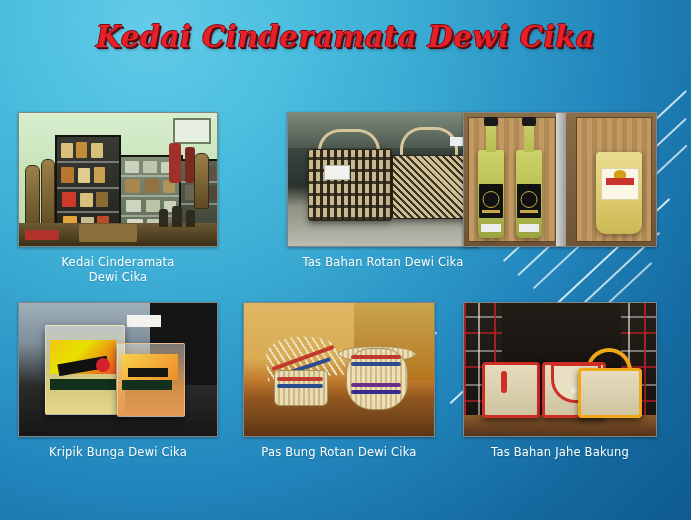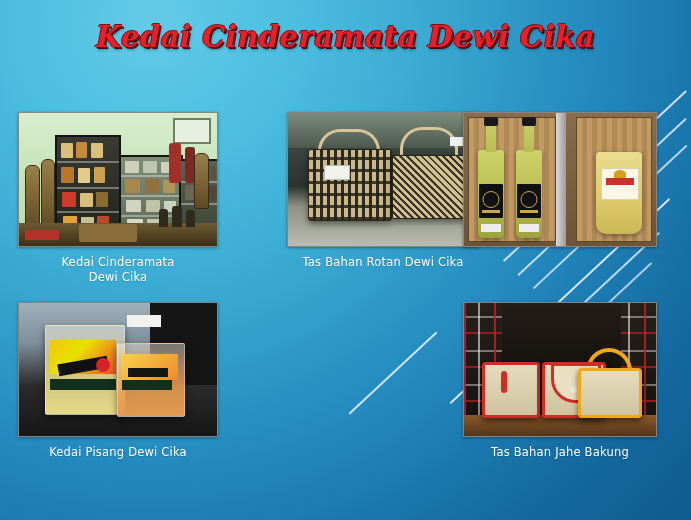--- a/index.html
+++ b/index.html
@@ -304,23 +304,46 @@
             <div class="strip"></div>
           </div>
           <div class="bagC b2">
             <div class="lblO">
                 <div class="lblO2"></div>
               </div>
             <div class="strip2"></div>
           </div>
         </div>
       </div>
-      <div class="caption">Kedai Pisang Dewi Cika</div>
-    </div>
-
+      <div class="caption">Kripik Bunga Dewi Cika</div>
+    </div>
+
+    <div class="card" style="left:243px;top:285px;width:192px;">
+      <div class="photo" style="width:190px;height:133px;">
+        <div class="vase">
+          <div class="wallR"></div>
+          <div class="table"></div>
+          <div class="spray"></div>
+          <div class="bandR" style="left:26px;bottom:76px;width:66px;transform:rotate(-20deg);"></div>
+          <div class="bandB" style="left:30px;bottom:66px;width:58px;transform:rotate(-18deg);"></div>
+          <div class="v1">
+            <div class="bandR" style="left:2px;top:6px;width:46px;"></div>
+            <div class="bandB" style="left:2px;top:13px;width:46px;"></div>
+          </div>
+          <div class="v2top"></div>
+          <div class="v2">
+            <div class="bandR" style="left:4px;top:6px;width:50px;"></div>
+            <div class="bandB" style="left:4px;top:13px;width:50px;"></div>
+            <div class="bandB" style="left:4px;top:34px;width:50px;background:#6b2f8a;"></div>
+            <div class="bandR" style="left:4px;top:41px;width:50px;background:#3a2b8f;"></div>
+          </div>
+        </div>
+      </div>
+      <div class="caption">Pas Bung Rotan Dewi Cika</div>
+    </div>
 
     <div class="card" style="left:463px;top:285px;width:194px;">
       <div class="photo" style="width:192px;height:133px;">
         <div class="bk">
           <div class="plaid"></div>
           <div class="center"></div>
           <div class="table"></div>
           <div class="hdl"></div>
           <div class="bag bg1">
               <div class="zip"></div>

